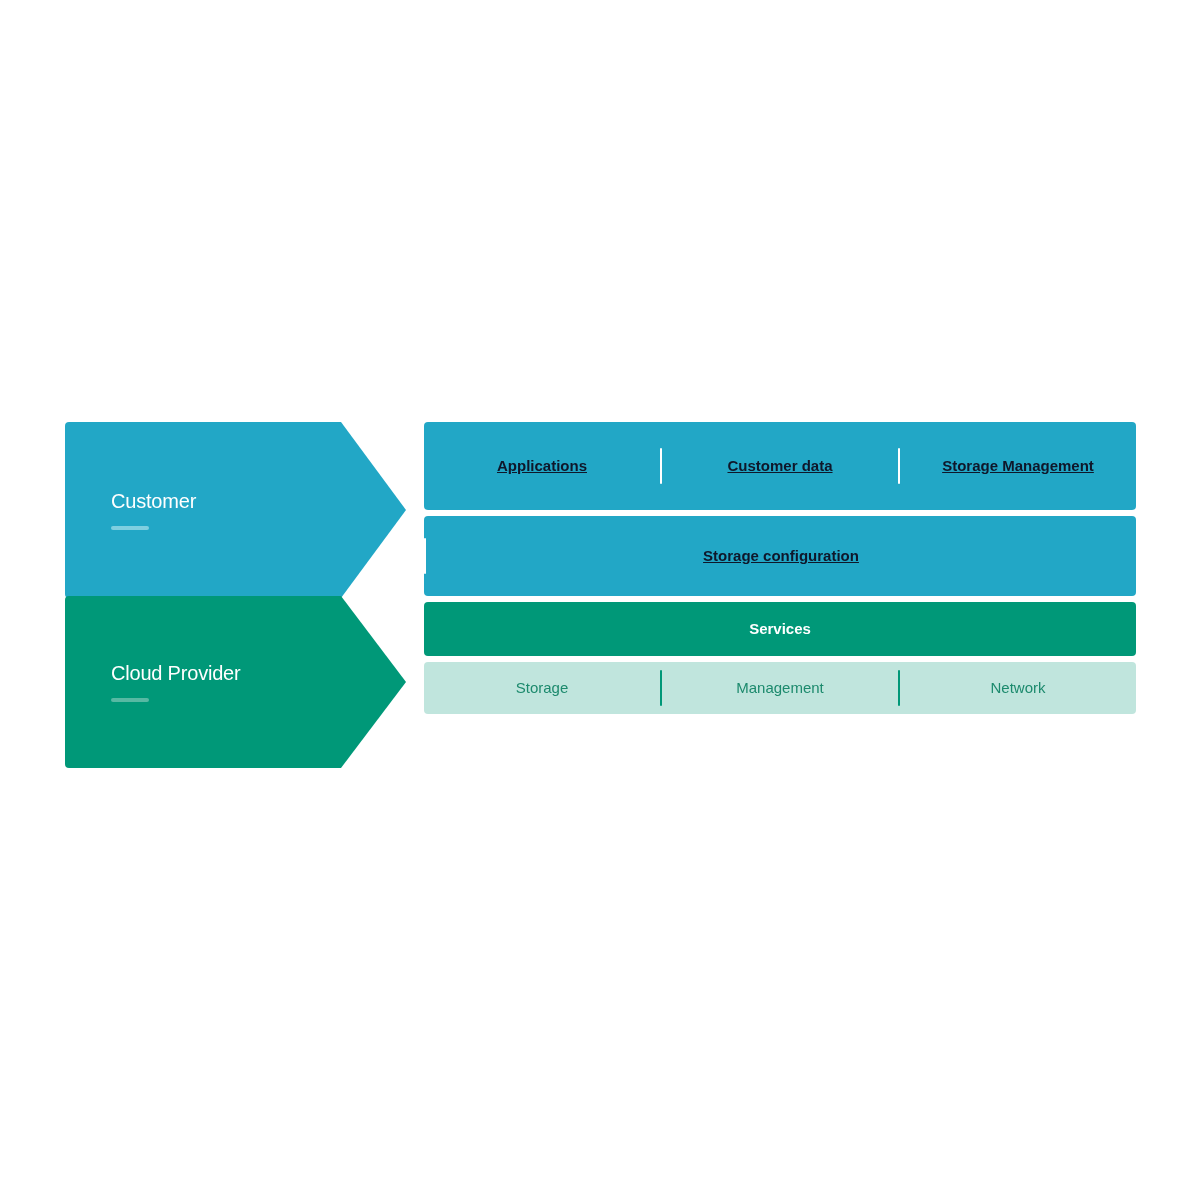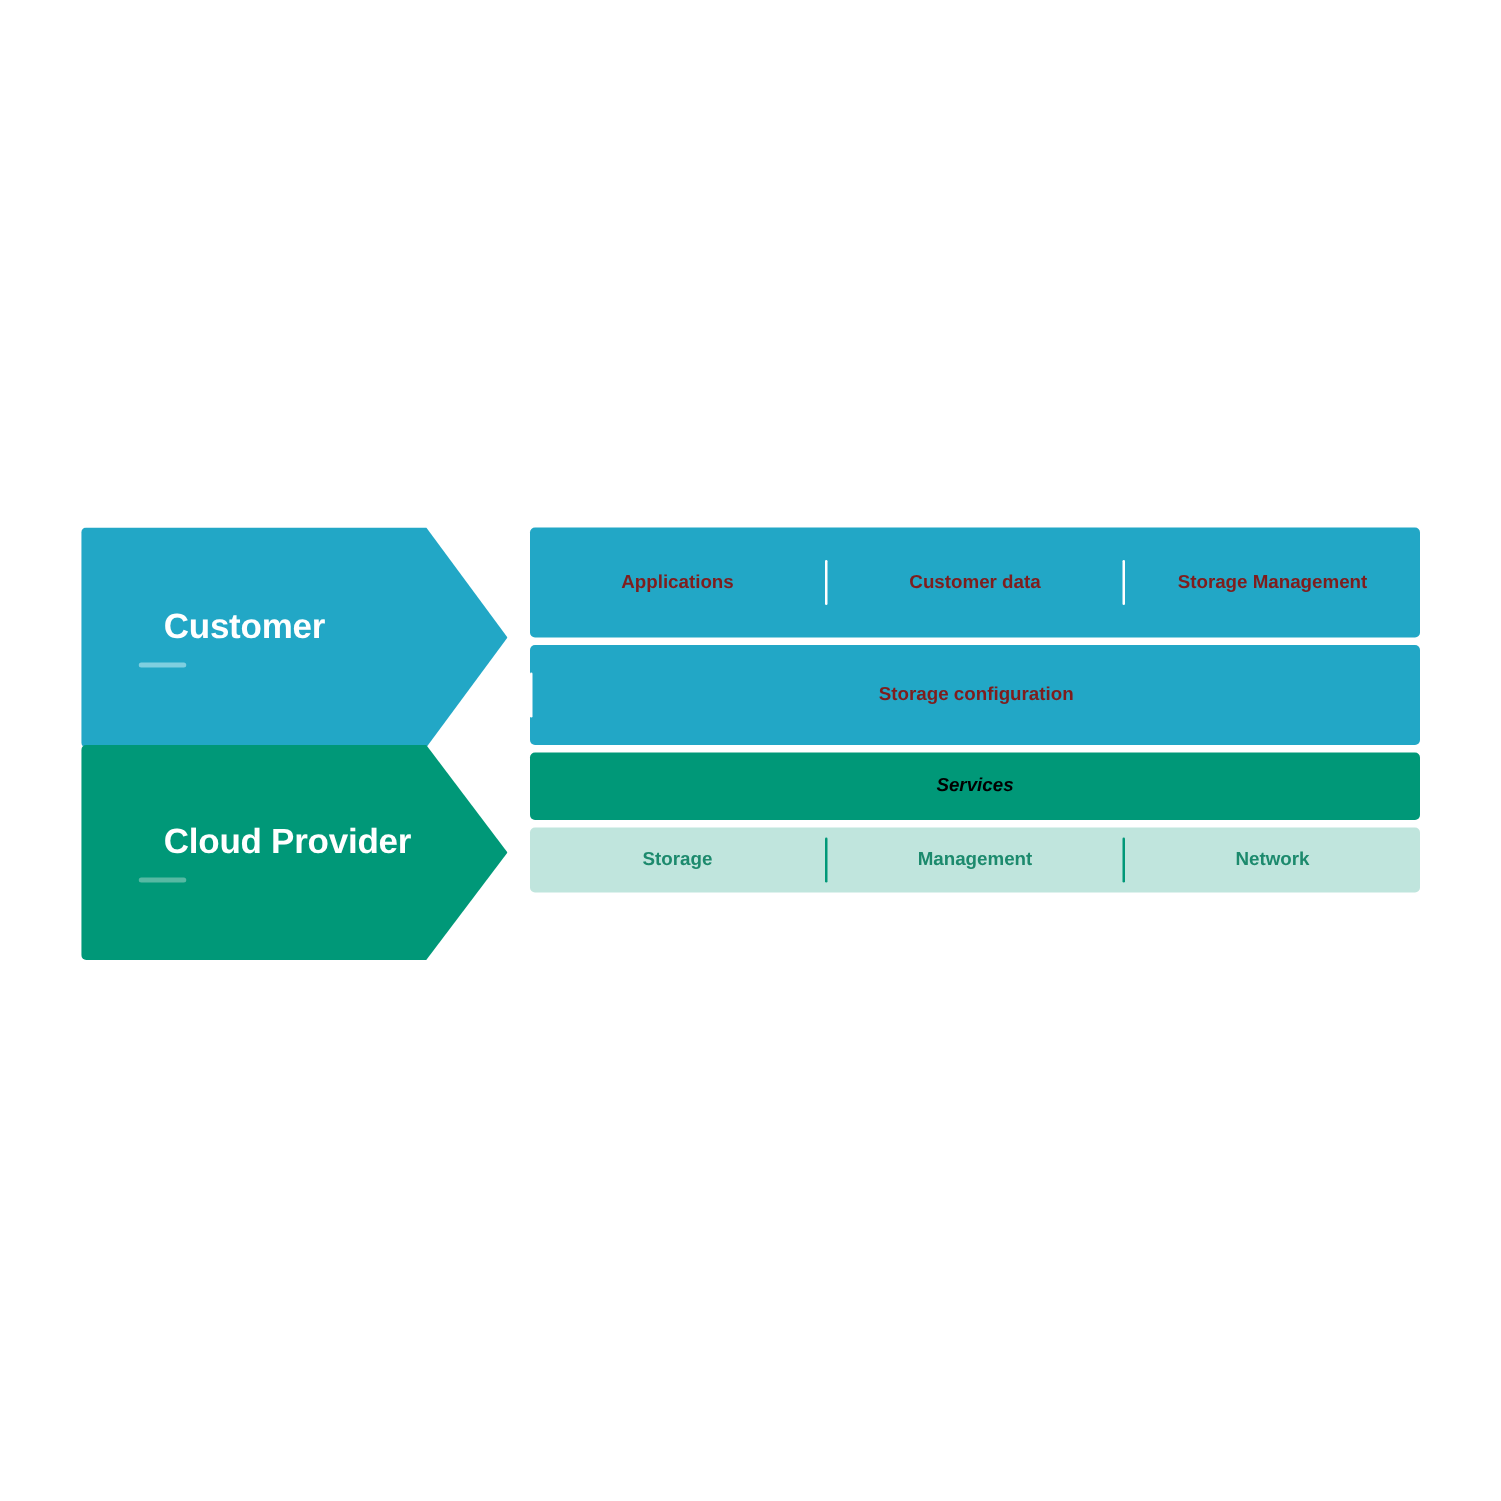--- a/index.html
+++ b/index.html
@@ -41,25 +41,24 @@
     left: 46px;
     right: 0;
     display: flex;
     flex-direction: column;
     align-items: flex-start;
     justify-content: center;
     height: 100%;
   }
   .arrow-title {
     color: #ffffff;
-    font-size: 28px;
-    font-weight: bold;
+    font-size: 20px;
+    font-weight: normal;
     letter-spacing: -0.2px;
     line-height: 1.1;
-    margin-left: 20px;
   }
   .arrow-rule {
     margin-top: 14px;
     width: 38px;
     height: 4px;
     border-radius: 2px;
   }
 
   #arrow-customer       { top: 422px; height: 176px; }
   #arrow-cloud-provider { top: 596px; height: 172px; }
@@ -98,30 +97,30 @@
   }
   .divider {
     flex: 0 0 2px;
     width: 2px;
     height: 36px;
     border-radius: 1px;
   }
 
   
   .row.blue { background: #22a7c6; }
-  .row.blue .cell { color: #7f1d1d; font-weight: bold; }
+  .row.blue .cell { color: #0f172a; font-weight: bold; text-decoration: underline; }
   .row.blue .divider { background: #ffffff; }
 
   
   .row.green { background: #009878; }
-  .row.green .cell { color: #000000; font-weight: bold; font-style: italic; }
+  .row.green .cell { color: #ffffff; font-weight: bold; }
 
   
   .row.mint { background: #c0e5dd; }
-  .row.mint .cell { color: #1c8a6d; font-weight: bold; }
+  .row.mint .cell { color: #1c8a6d; font-weight: normal; }
   .row.mint .divider { background: #009878; }
 
   #row-app-data-access { height: 88px; }
   #row-os-network      { height: 80px; }
   #row-services        { height: 54px; }
   #row-storage-compute-network { height: 52px; }
   #row-hardware        { height: 54px; }
 </style>
 </head>
 <body>

